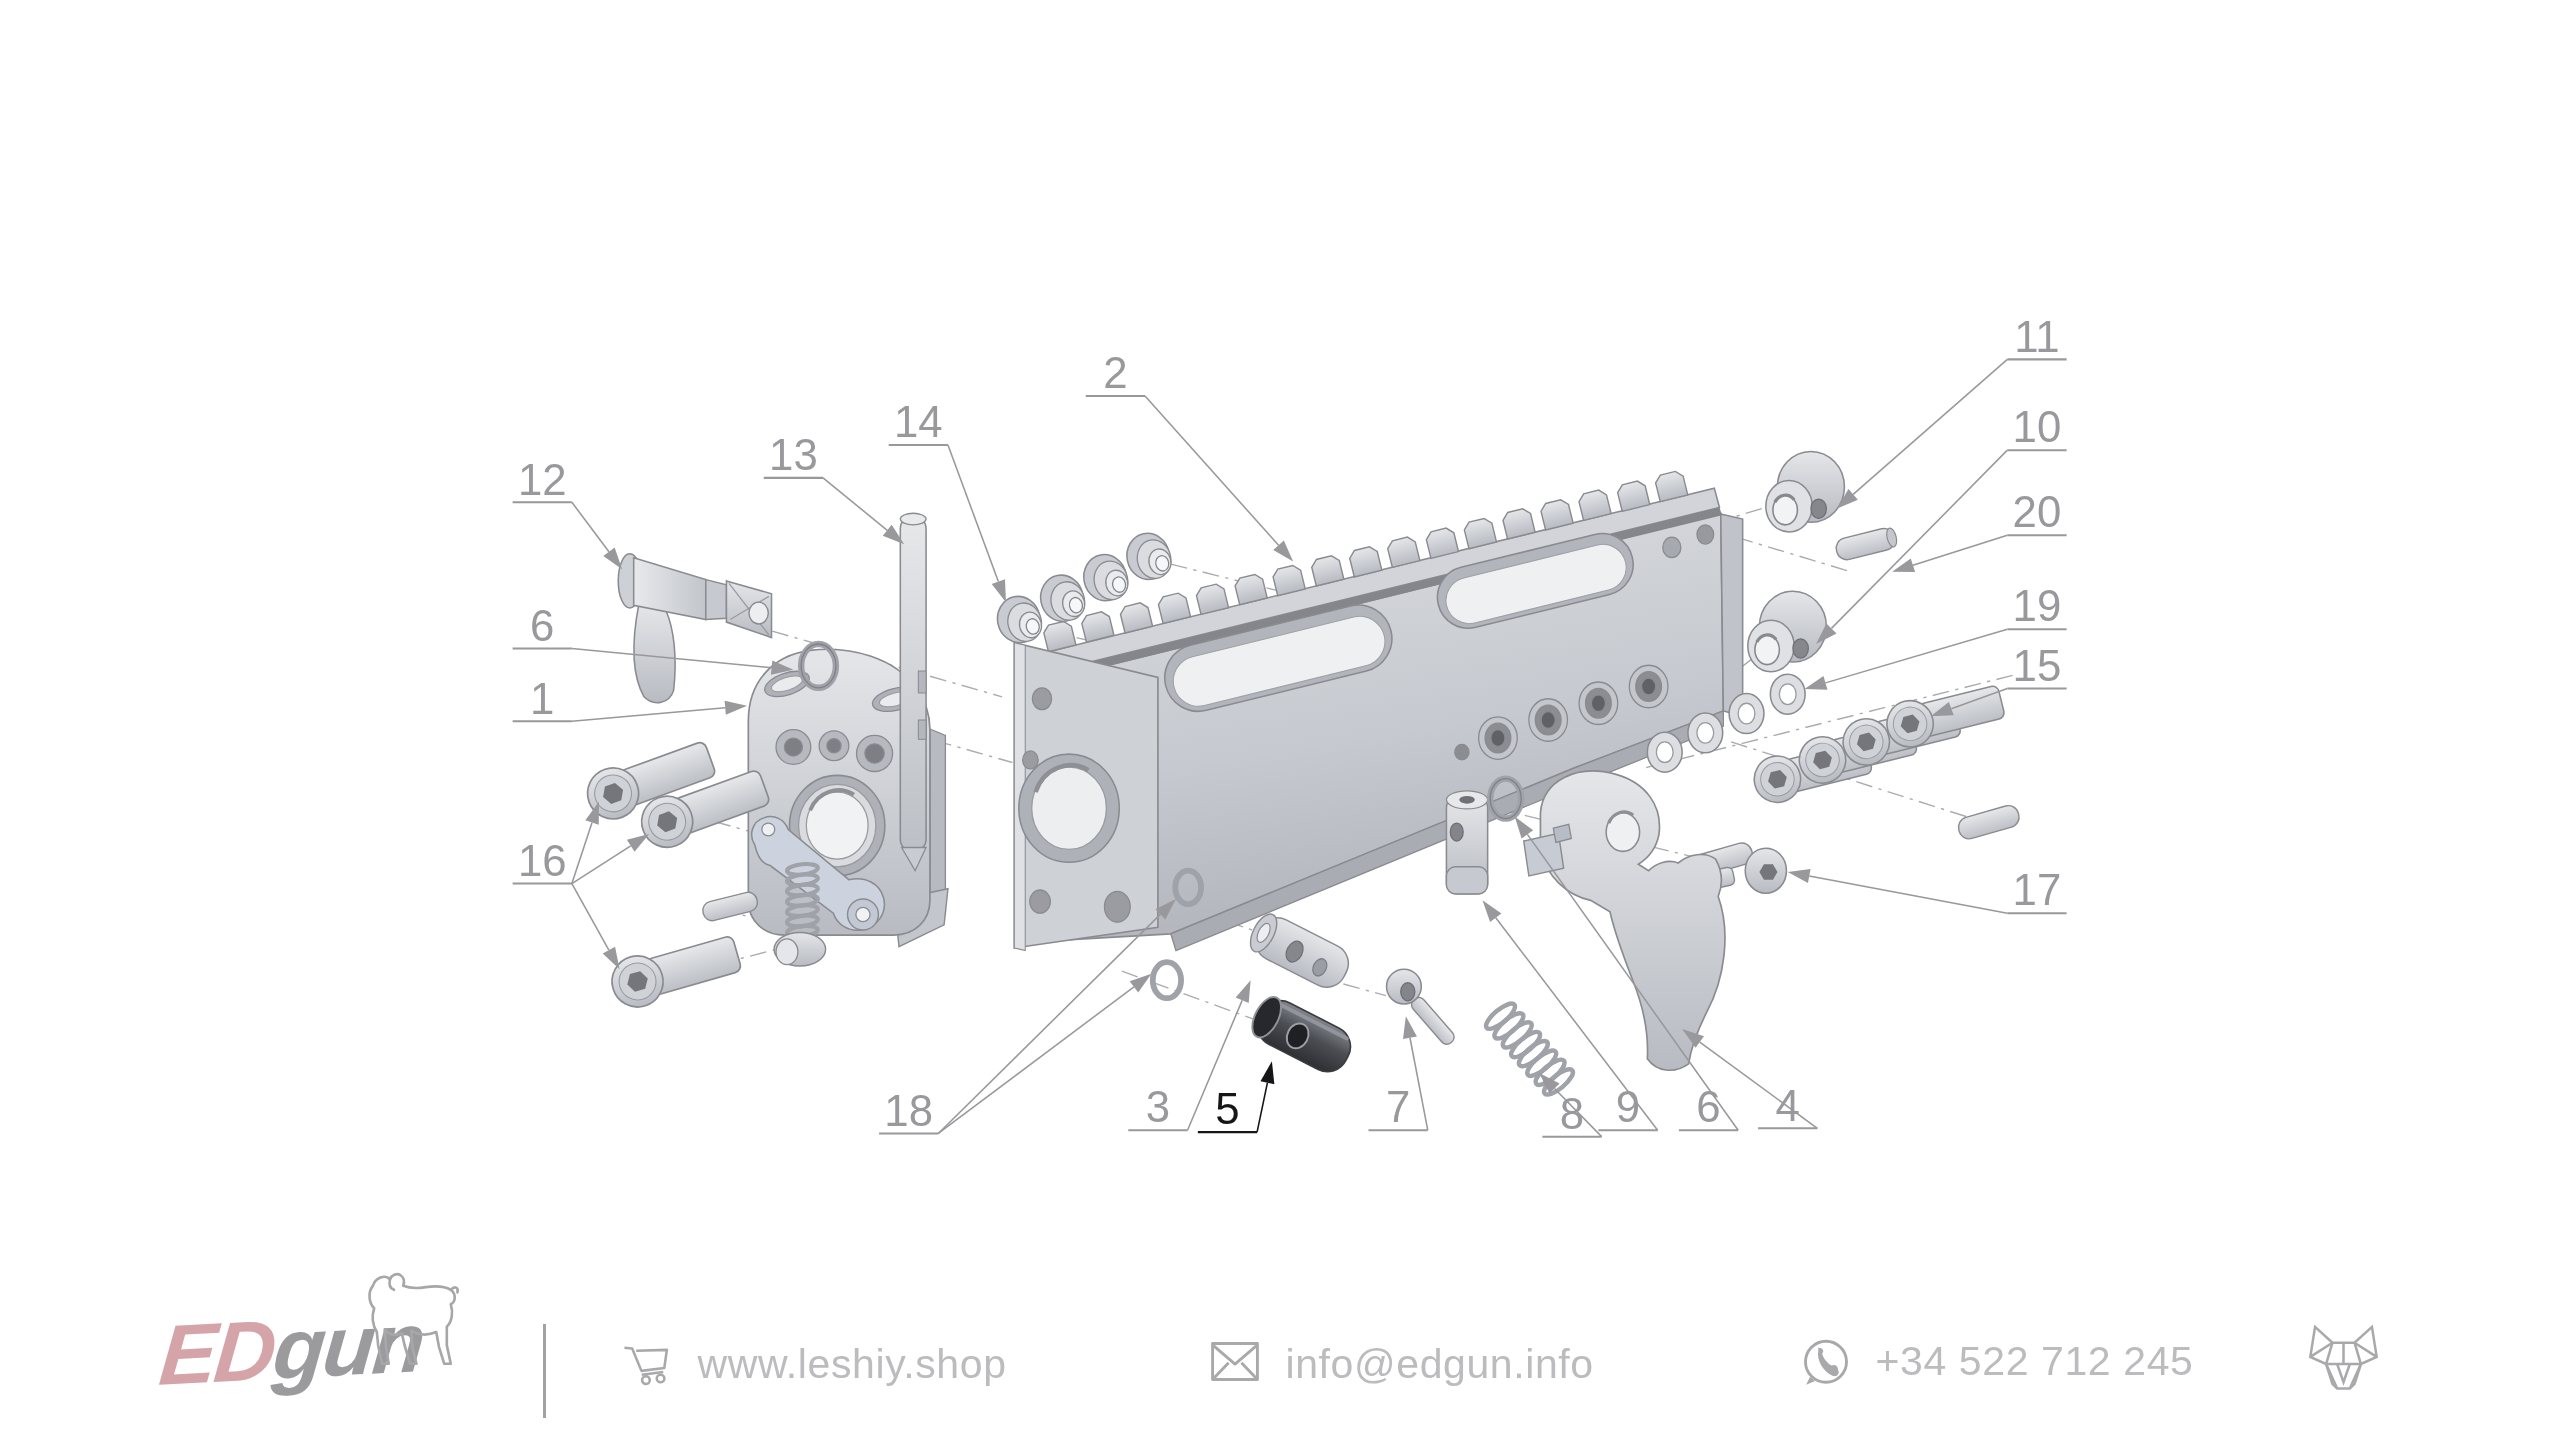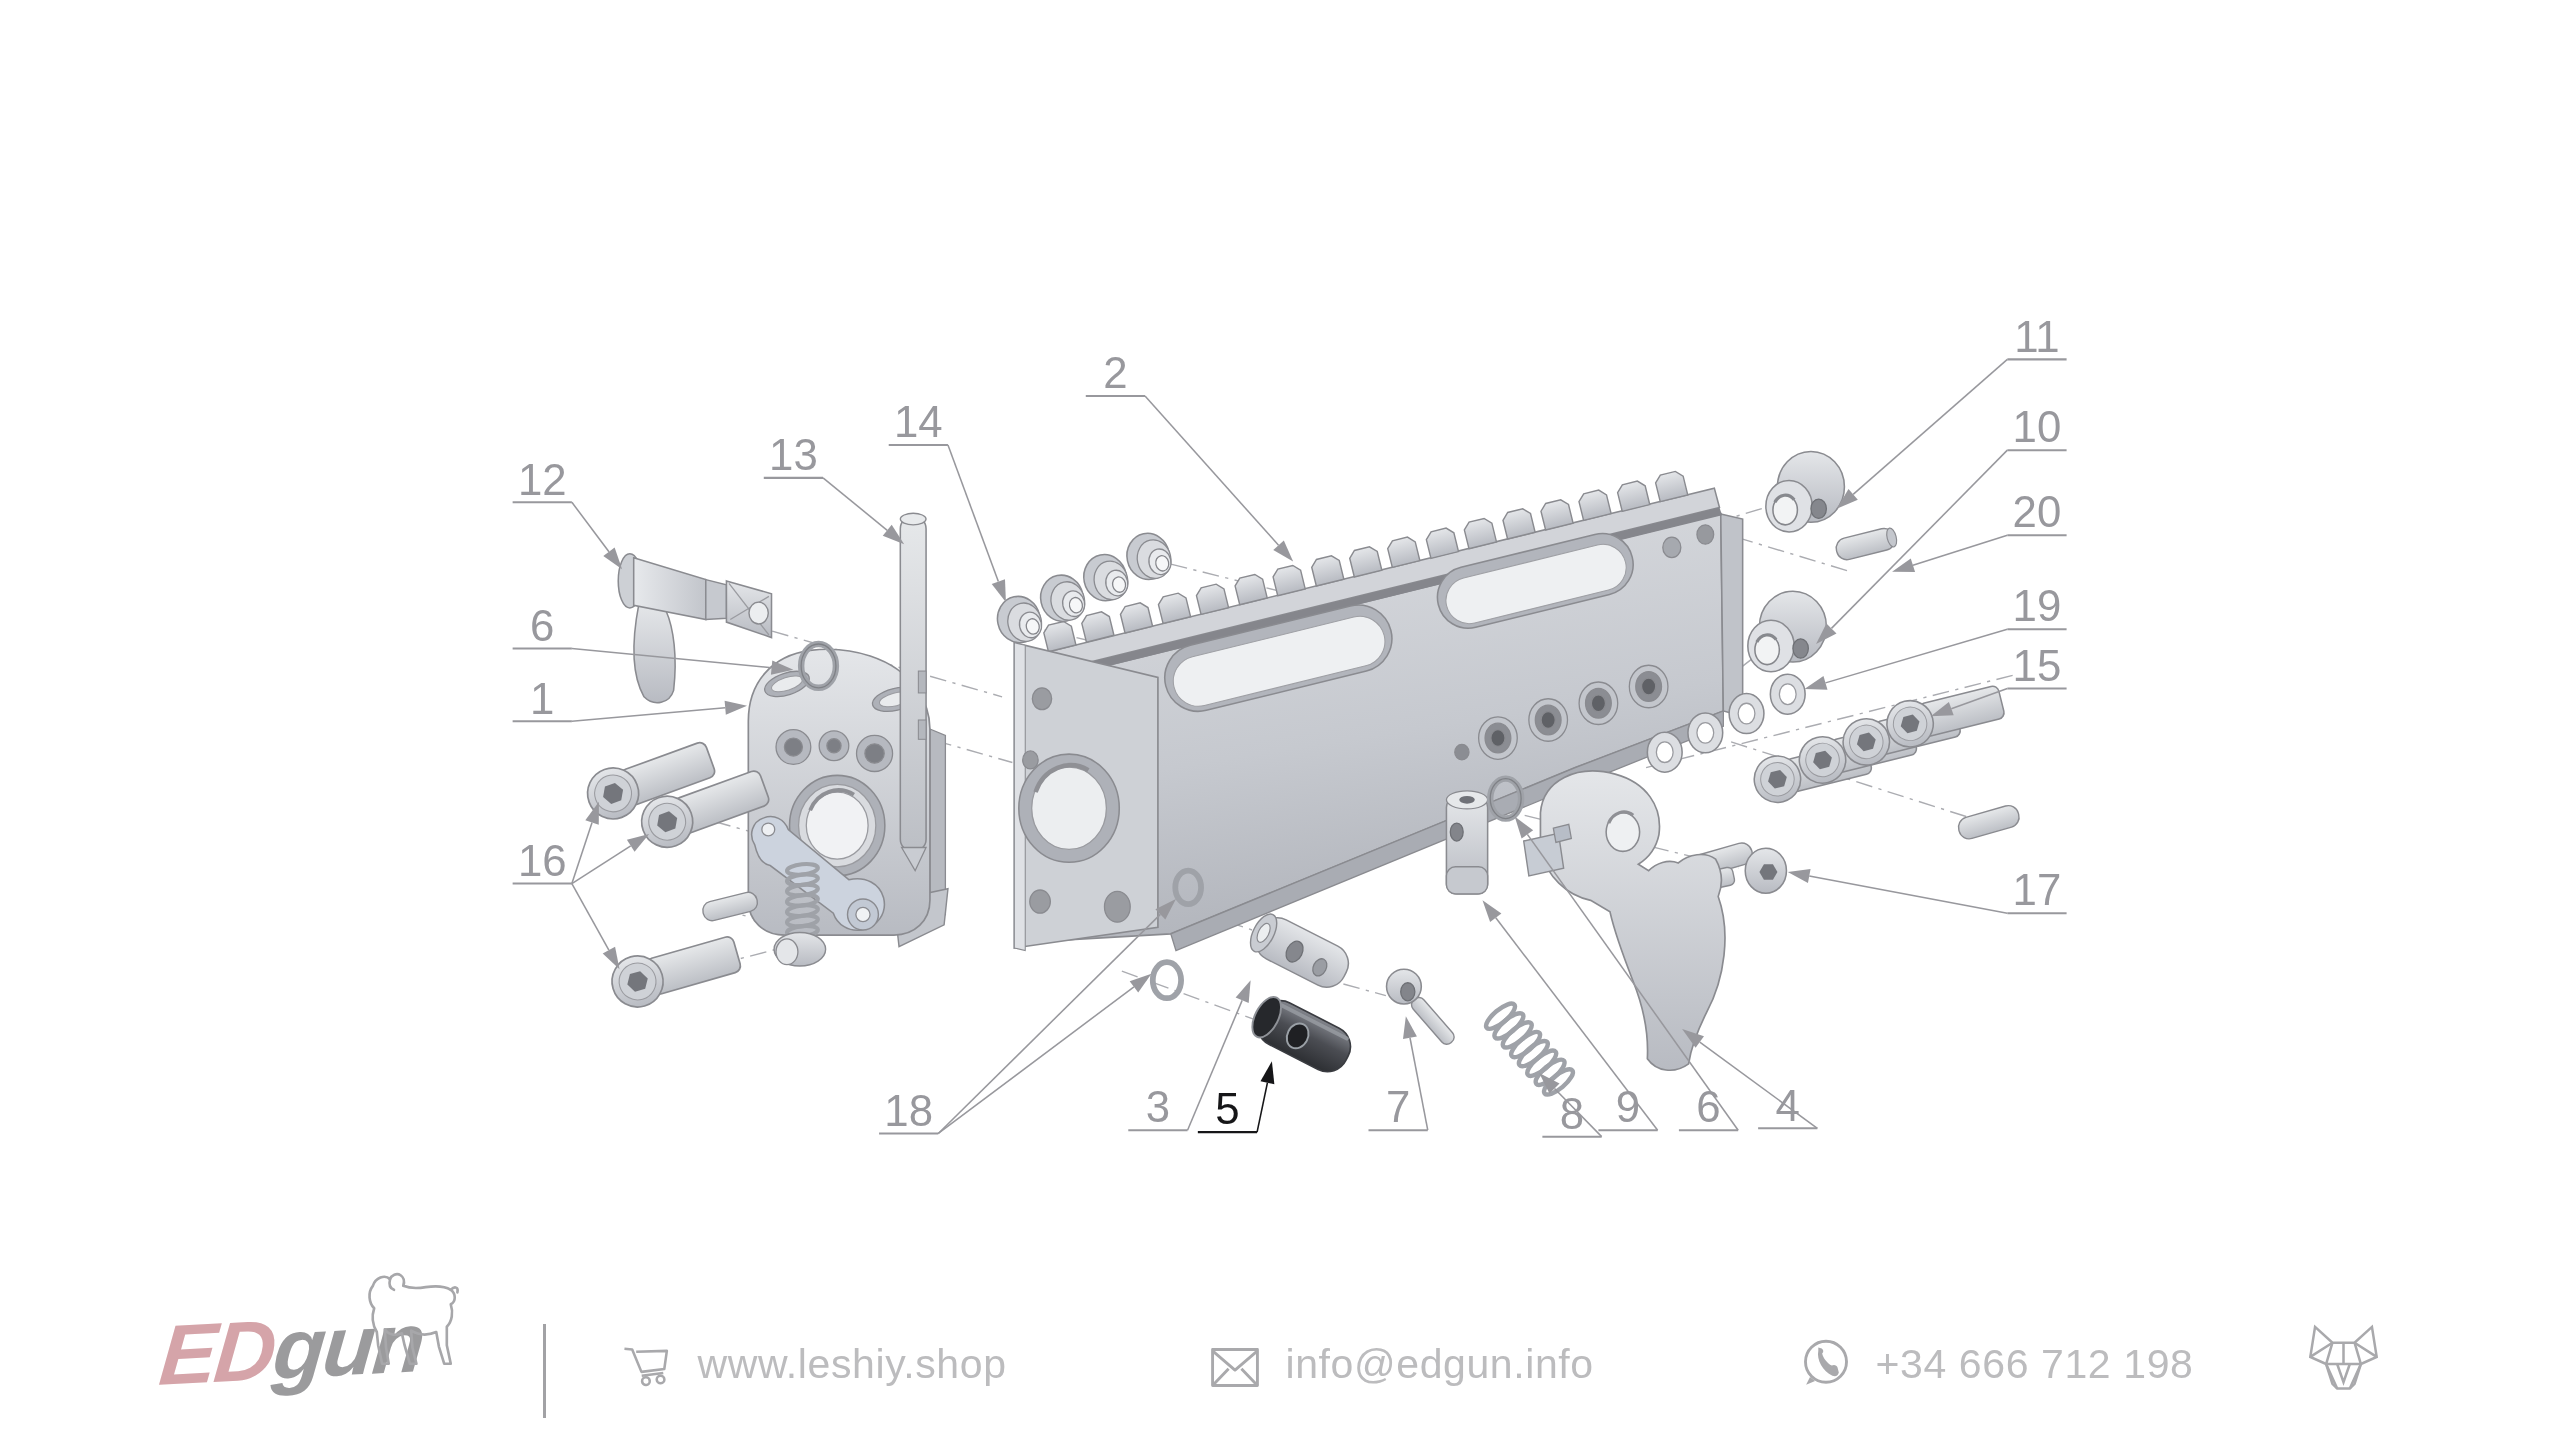--- a/index.html
+++ b/index.html
@@ -9,21 +9,21 @@
   .callout-num{font-size:68px;font-family:"Liberation Sans",sans-serif;}
   
   .footer{position:absolute;left:0;top:1301px;width:2576px;height:148px;}
   .brand{position:absolute;left:161px;top:5.2px;white-space:nowrap;}
   .brand .word{display:inline-block;transform:skewX(-8deg) rotate(-3deg);
        font-style:italic;font-weight:bold;font-size:85px;letter-spacing:-2.6px;line-height:1;}
   .brand .ed{color:#d5a4a9;}
   .brand .gun{color:#9b9b9d;}
   .dog{position:absolute;left:193px;top:-40px;}
   .divider{position:absolute;left:543px;top:23px;width:2.6px;height:94px;background:#a2a2a5;}
-  .contact{position:absolute;display:flex;align-items:flex-end;gap:24.5px;color:#bcbcbe;
+  .contact{position:absolute;display:flex;align-items:flex-start;gap:24.5px;color:#bcbcbe;
        font-size:41px;white-space:nowrap;}
   .contact .txt{letter-spacing:0.6px;}
   .c-web{left:623px;top:40px;}
   .c-mail{left:1209px;top:40px;}
   .c-phone{left:1801px;top:37px;}
   .fox{position:absolute;left:2303px;top:18px;}
 </style>
 </head>
 <body>
 
@@ -529,21 +529,21 @@
     <span class="txt">info@edgun.info</span>
   </div>
 
   <div class="contact c-phone">
     <svg width="50" height="50" viewBox="0 0 78 78">
       <circle cx="39" cy="37" r="32" fill="none" stroke="#a9a9ac" stroke-width="4.5"></circle>
       <path d="M14,61 L8,73 L22,67 Z" fill="#a9a9ac"></path>
       <path d="M27,20 C24,34 34,52 49,59 C54,61 58,59 59,54 L57,46 C56,42 51,41 48,43
                C41,39 35,32 33,24 C36,22 35,17 31,16 L27,15 Z" fill="#a9a9ac"></path>
     </svg>
-    <span class="txt">+34 666 712 198</span>
+    <span class="txt">+34 522 712 245</span>
   </div>
 
   <svg class="fox" width="81" height="79" viewBox="0 0 100 100">
     <g fill="none" stroke="#a9a9ac" stroke-width="3.2" stroke-linejoin="miter">
       <path d="M14,10 L36,30 L64,30 L86,10 L92,48 L72,57 L64,82 L58,88 L42,88 L36,82 L28,57 L8,48 Z"></path>
       <path d="M36,30 L8,48 M64,30 L92,48"></path>
       <path d="M36,30 L28,57 M64,30 L72,57"></path>
       <path d="M50,30 L50,57 M28,57 L72,57"></path>
       <path d="M42,57 L50,80 L58,57"></path>
       <path d="M28,57 L42,88 M72,57 L58,88"></path>

